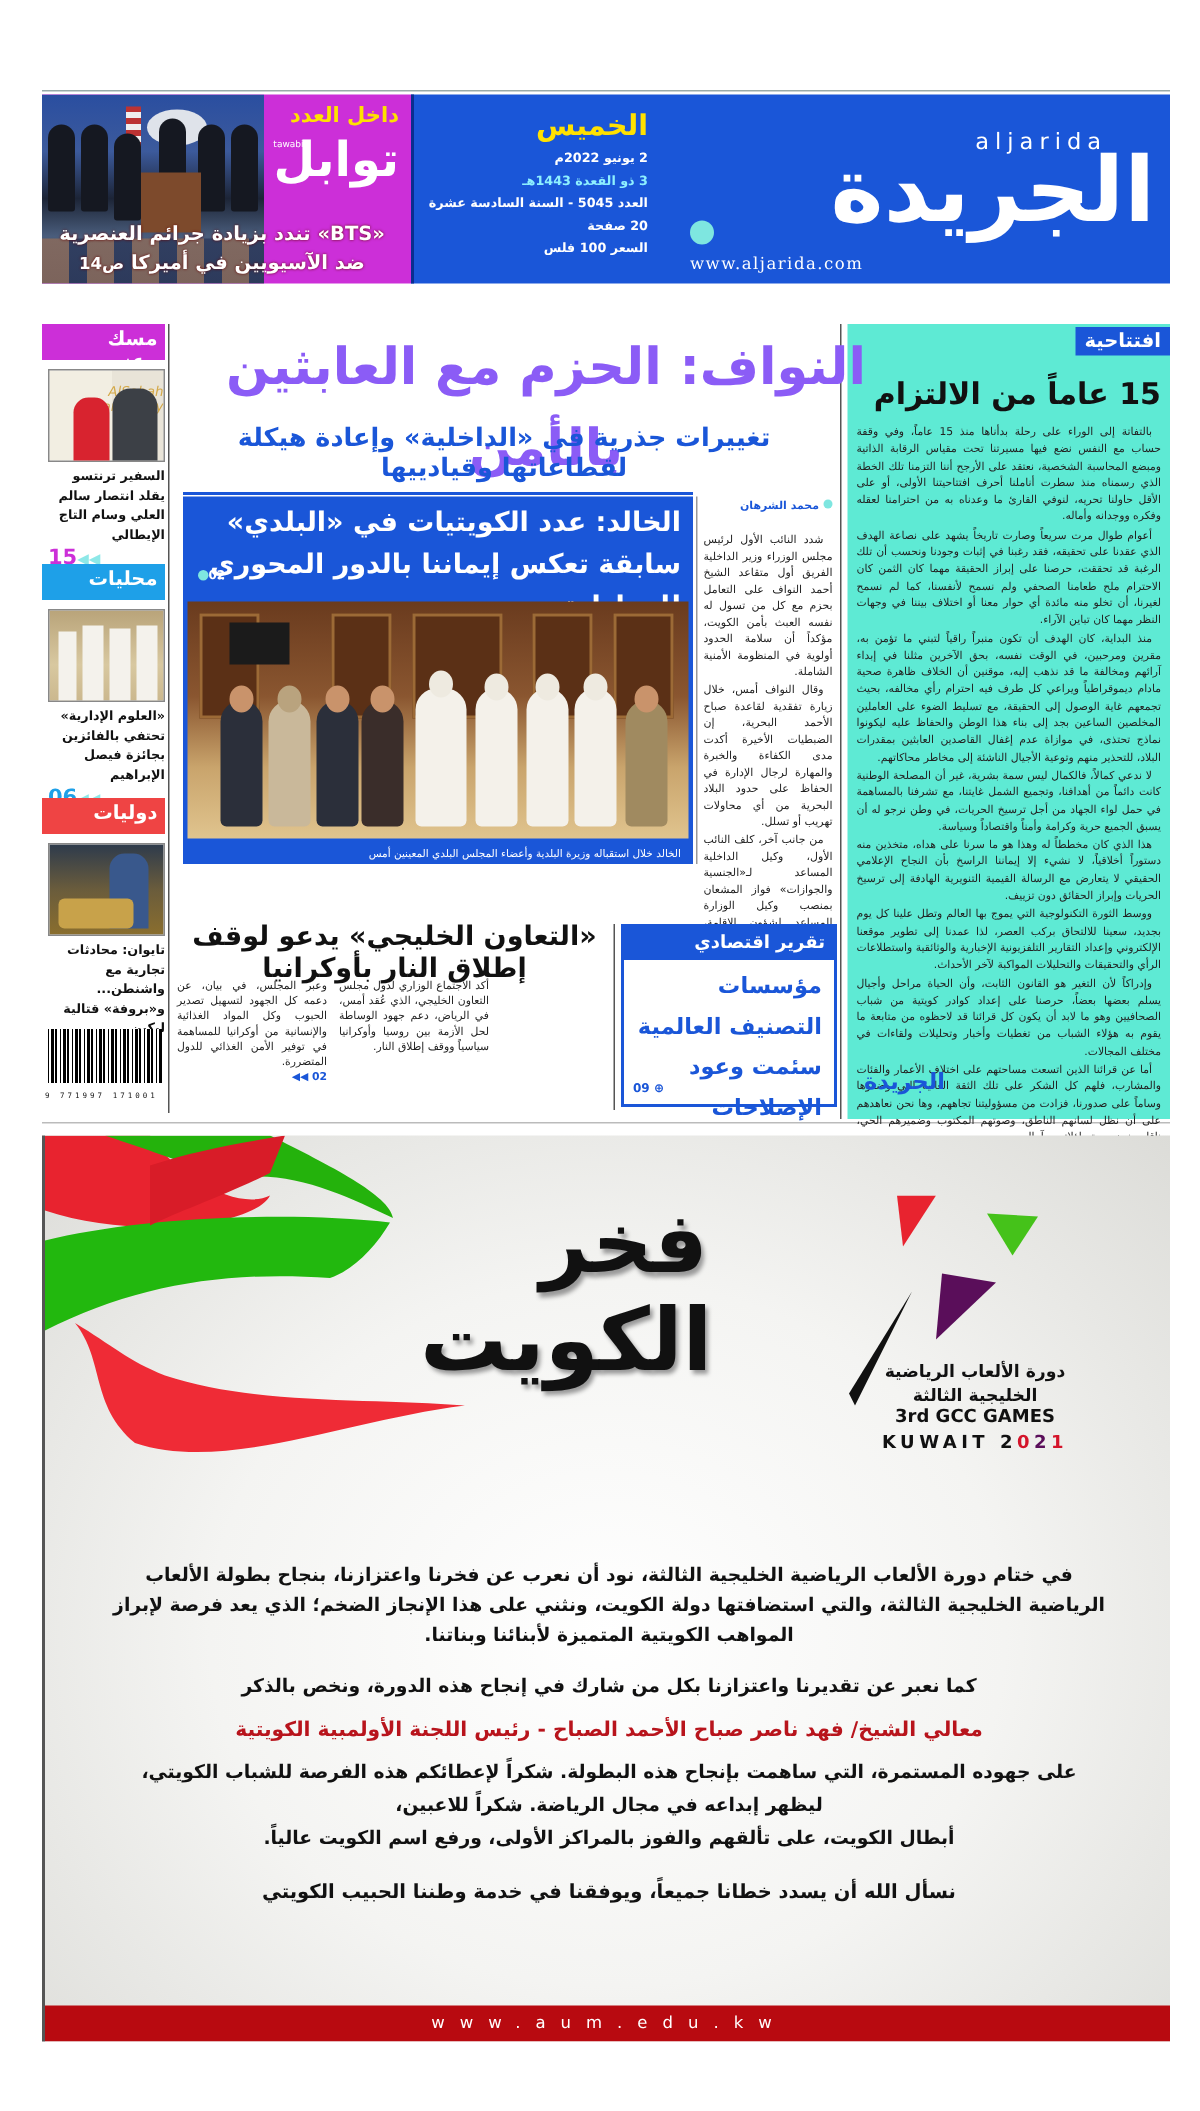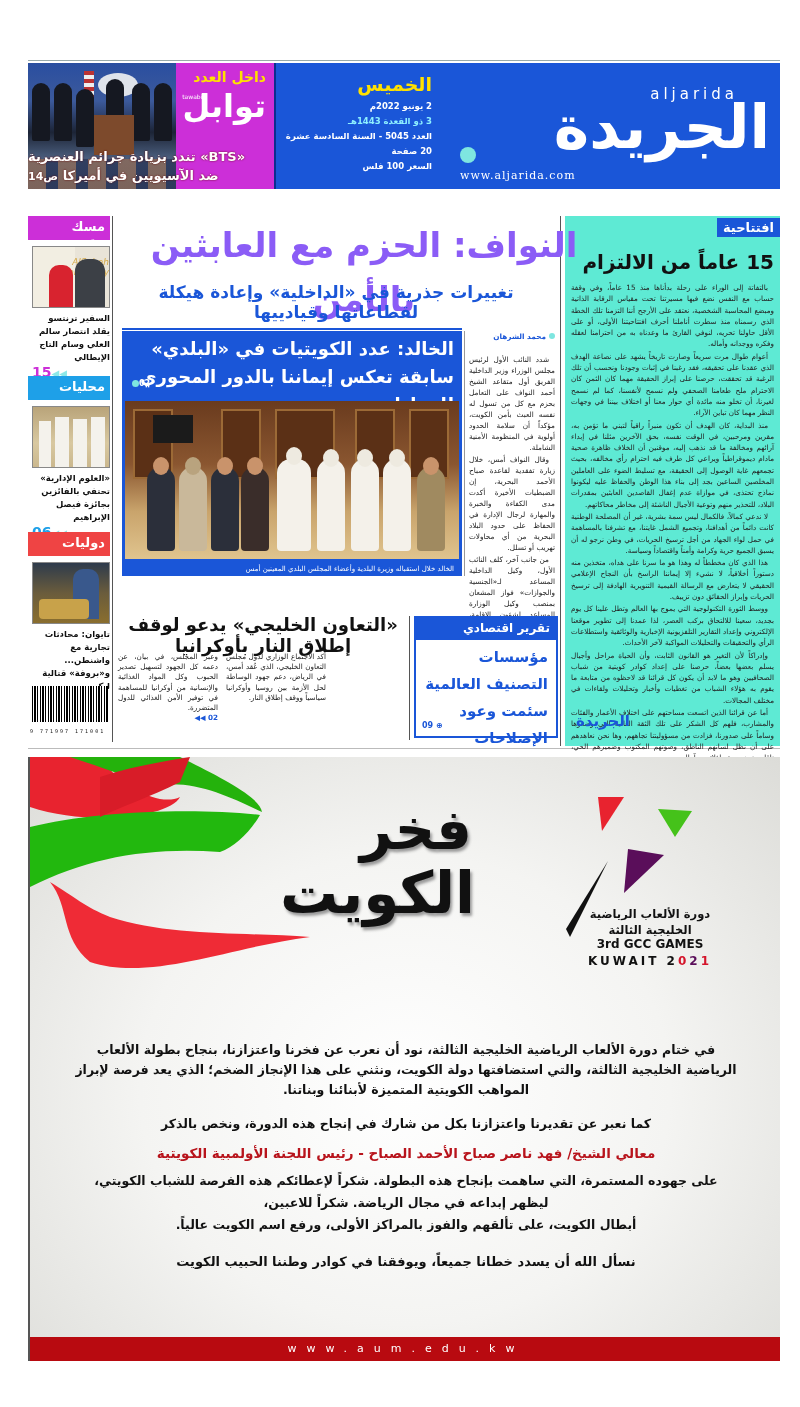--- a/index.html
+++ b/index.html
@@ -25,21 +25,21 @@
   .promo-photo { position: absolute; left: 0; top: 0; width: 148px; height: 126px;
     background: linear-gradient(180deg, #2a4ea0 0%, #3c5a9c 30%, #1c2436 55%, #4a5d7c 75%, #2c3a58 100%); }
   .promo-photo .flag { position: absolute; left: 56px; top: 8px; width: 10px; height: 50px; background: repeating-linear-gradient(180deg, #b33 0 4px, #eee 4px 8px); }
   .promo-photo .seal { position: absolute; left: 70px; top: 10px; width: 40px; height: 24px; border-radius: 50%; background: #dfe3ea; }
   .promo-photo .podium { position: absolute; left: 66px; top: 52px; width: 40px; height: 40px; background: #7d4a2c; }
   .promo-photo .person { position: absolute; top: 20px; width: 18px; height: 58px; background: #151821; border-radius: 9px 9px 2px 2px; }
   .promo-photo .crowd { position: absolute; left: 0; bottom: 0; width: 148px; height: 30px; background: repeating-linear-gradient(90deg, #8a6b5c 0 18px, #2d3a5c 18px 30px); opacity: .85; }
   .promo-inside { position: absolute; right: 8px; top: 6px; color: #ffe100; font-size: 14px; font-weight: bold; direction: rtl; }
   .promo-brand { position: absolute; right: 8px; top: 24px; color: #fff; font-size: 32px; font-weight: bold; direction: rtl; line-height: 38px; }
   .promo-brand-small { position: absolute; right: 70px; top: 30px; color: #fff; font-size: 6px; }
-  .promo-head { position: absolute; right: 6px; top: 84px; color: #fff; font-size: 13px; font-weight: bold; direction: rtl; text-align: left; line-height: 19px; width: 240px; text-shadow: 0 0 2px #600; }
+  .promo-head { position: absolute; right: 6px; top: 84px; color: #fff; font-size: 13px; font-weight: bold; direction: rtl; text-align: center; line-height: 19px; width: 240px; text-shadow: 0 0 2px #600; }
   .promo-page { color: #fff; font-size: 11px; }
 
   
   .vline { position: absolute; width: 1px; background: #555; }
   .hline { position: absolute; height: 1px; background: #777; }
 
   
   .editorial { position: absolute; left: 565px; top: 216px; width: 215px; height: 530px; background: #5eead4; direction: rtl; padding: 0 6px; }
   .ed-tag { position: absolute; right: 0; top: 2px; background: #1a56d8; color: #fff; font-size: 13px; font-weight: bold; padding: 2px 6px; }
   .ed-title { position: absolute; right: 6px; top: 34px; font-size: 20px; font-weight: bold; color: #111; }
@@ -301,19 +301,19 @@
 
     <div class="ad-text">
       <div class="ad-p1">في ختام دورة الألعاب الرياضية الخليجية الثالثة، نود أن نعرب عن فخرنا واعتزازنا، بنجاح بطولة الألعاب الرياضية الخليجية الثالثة، والتي استضافتها دولة الكويت، ونثني على هذا الإنجاز الضخم؛ الذي يعد فرصة لإبراز المواهب الكويتية المتميزة لأبنائنا وبناتنا.</div>
       <div class="ad-p2">كما نعبر عن تقديرنا واعتزازنا بكل من شارك في إنجاح هذه الدورة، ونخص بالذكر</div>
       <div class="ad-name">معالي الشيخ/ فهد ناصر صباح الأحمد الصباح - رئيس اللجنة الأولمبية الكويتية</div>
       <div class="ad-p3">
         <div>على جهوده المستمرة، التي ساهمت بإنجاح هذه البطولة. شكراً لإعطائكم هذه الفرصة للشباب الكويتي،</div>
         <div>ليظهر إبداعه في مجال الرياضة. شكراً للاعبين،</div>
         <div>أبطال الكويت، على تألقهم والفوز بالمراكز الأولى، ورفع اسم الكويت عالياً.</div>
       </div>
-      <div class="ad-p4">نسأل الله أن يسدد خطانا جميعاً، ويوفقنا في كوادر وطننا الحبيب الكويت</div>
+      <div class="ad-p4">نسأل الله أن يسدد خطانا جميعاً، ويوفقنا في خدمة وطننا الحبيب الكويتي</div>
     </div>
 
     <div class="aum-bar">www.aum.edu.kw</div>
   </div>
 
 </div>
 
 </body></html>

